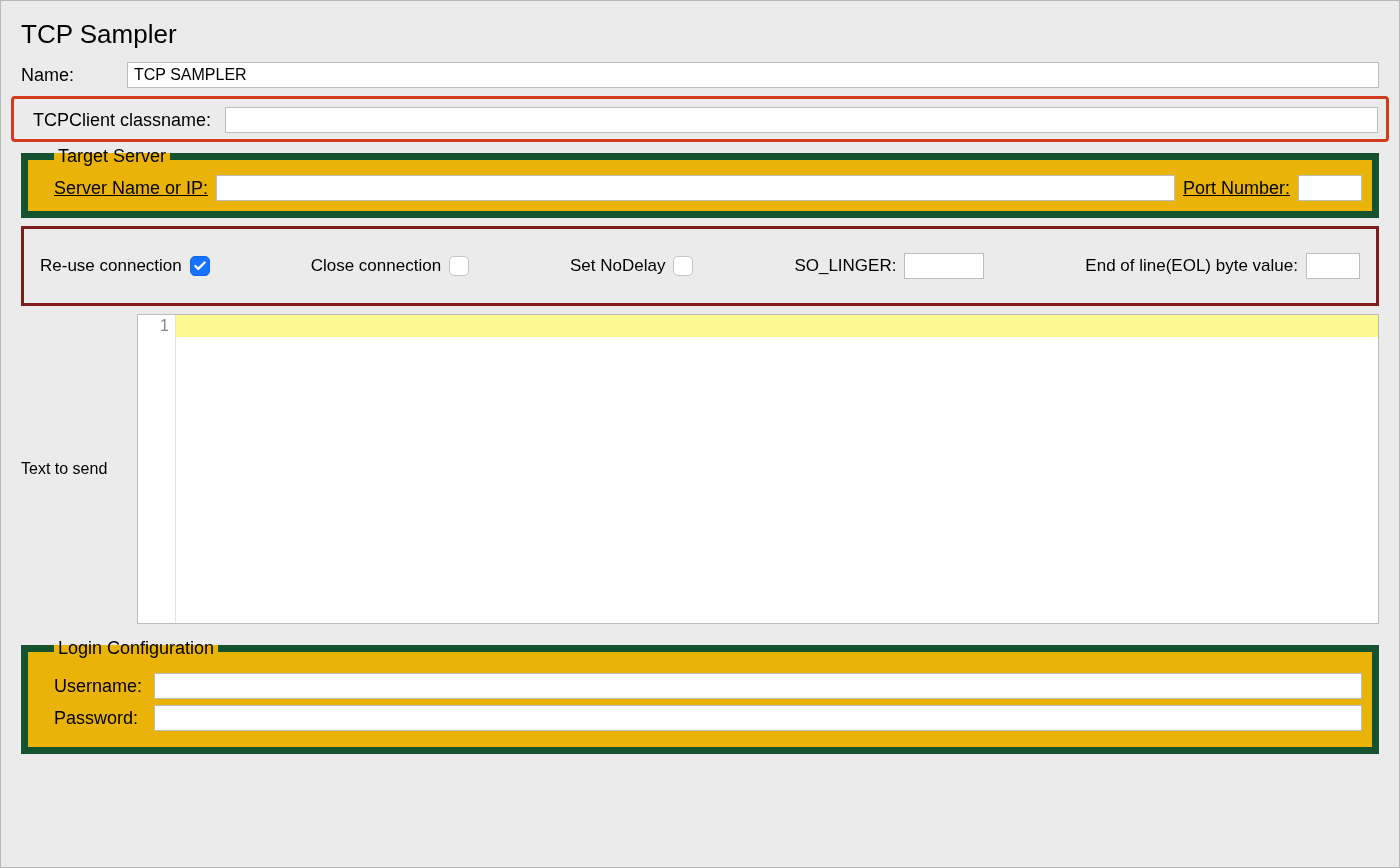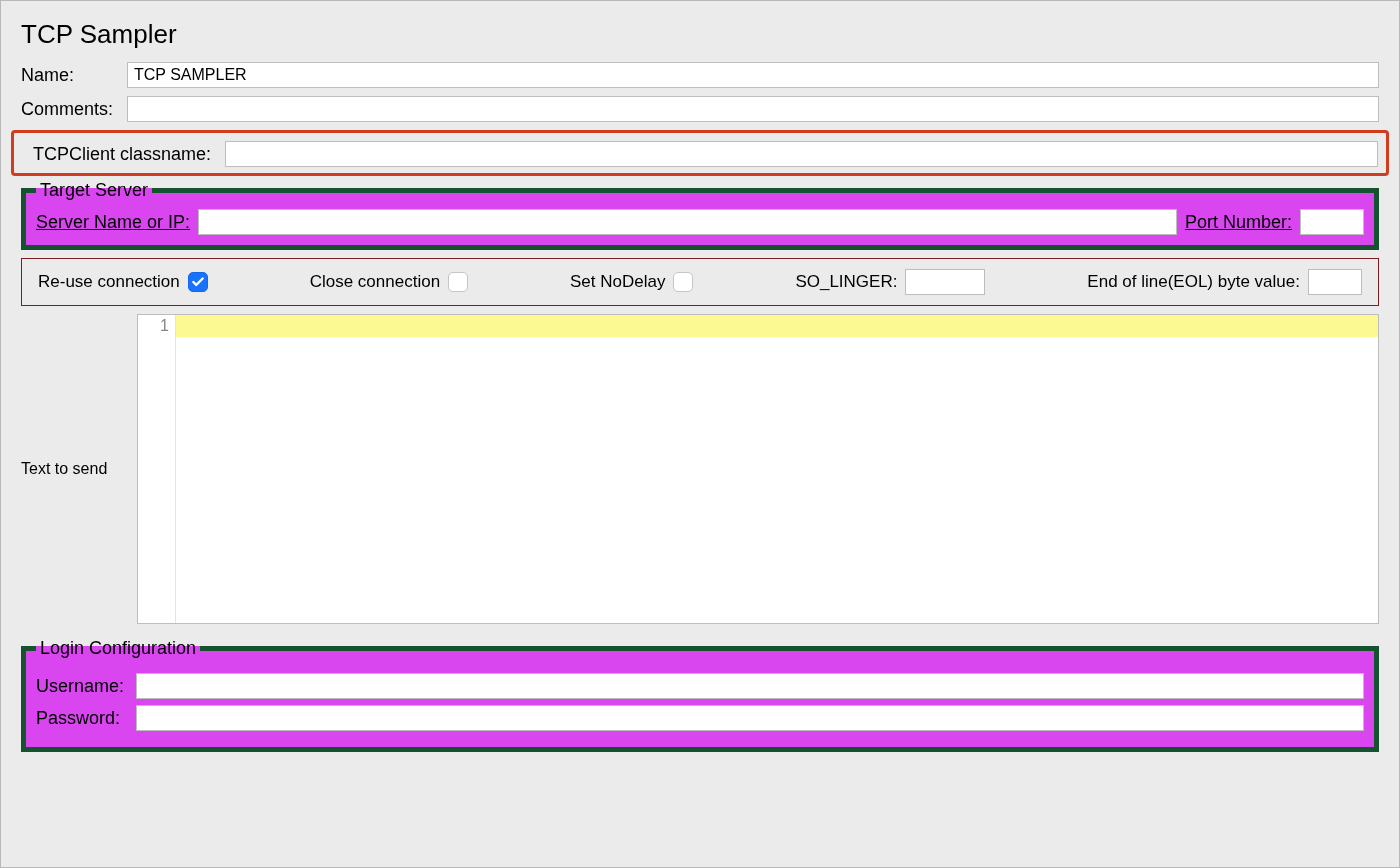--- a/index.html
+++ b/index.html
@@ -48,43 +48,43 @@
       border-radius: 4px;
       padding: 8px 8px 6px 19px;
       margin: 0 -10px 4px -10px;
     }
     .two-col {
       display: flex;
       gap: 8px;
       margin-bottom: 8px;
     }
     fieldset {
-      border: 5px solid #14532d;
-      padding: 8px 10px 10px 10px;
-      background: #d946ef;
+      border: 7px solid #14532d;
+      padding: 8px 10px 10px 26px;
+      background: #eab308;
     }
     fieldset.target { flex: 1; }
     fieldset.timeouts { width: 348px; flex-shrink: 0; }
     legend {
       font-size: 18px;
       padding: 0 4px;
     }
     .target-row { display: flex; align-items: center; gap: 8px; text-decoration: underline; }
     .target-row .srv-label { font-size: 18px; }
     .target-row .srv-ip { flex: 1; }
     .target-row .port-label { font-size: 18px; white-space: nowrap; }
     .target-row .port-input { width: 64px; flex: none; }
     .timeouts-row { display: flex; align-items: center; gap: 8px; }
     .timeouts-row input { width: 66px; flex: none; }
     .options-bar {
-      border: 1px solid #7f1d1d;
+      border: 3px solid #7f1d1d;
       background: #ebebeb;
       display: flex;
       align-items: center;
-      padding: 10px 16px;
+      padding: 24px 16px;
       margin-bottom: 8px;
       justify-content: space-between;
     }
     .opt-group { display: flex; align-items: center; gap: 8px; }
     .opt-group .short-input { width: 80px; height: 26px; border: 1px solid #bdbdbd; background: #fff; }
     .opt-group .tiny-input { width: 54px; height: 26px; border: 1px solid #bdbdbd; background: #fff; }
     .checkbox {
       width: 20px; height: 20px; border-radius: 5px;
       border: 1px solid #c5c5c5; background: #fff;
       display: inline-flex; align-items: center; justify-content: center;
@@ -134,24 +134,20 @@
 <body>
 
 <div class="container">
   <div class="title">TCP Sampler</div>
 
   <div class="form-row">
     <label class="label-name">Name:</label>
     <input type="text" class="highlighted" value="TCP SAMPLER" style="">
   </div>
 
-  <div class="form-row">
-    <label class="label-comments">Comments:</label>
-    <input type="text" value="" style="">
-  </div>
 
   <div class="red-box">
     <div class="form-row" style="margin-bottom:0;">
       <label class="label-tcpclient">TCPClient classname:</label>
       <input type="text" value="" style="">
     </div>
   </div>
 
   <div class="two-col">
     <fieldset class="target">

